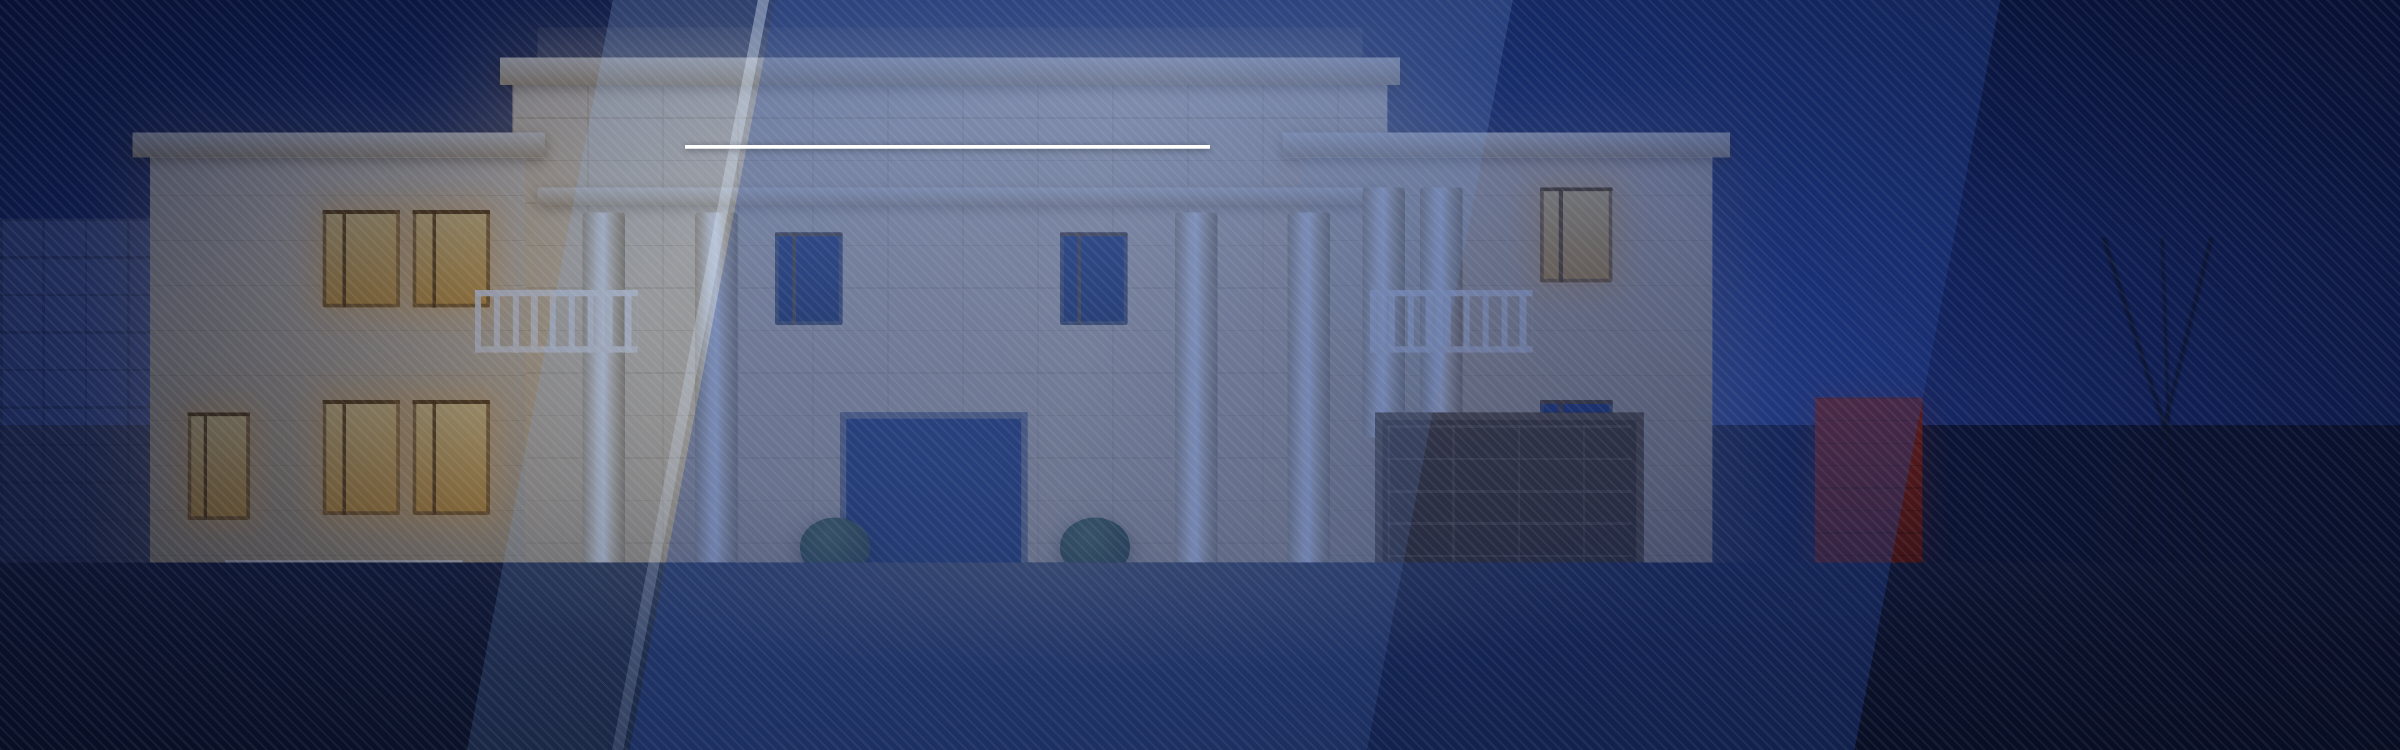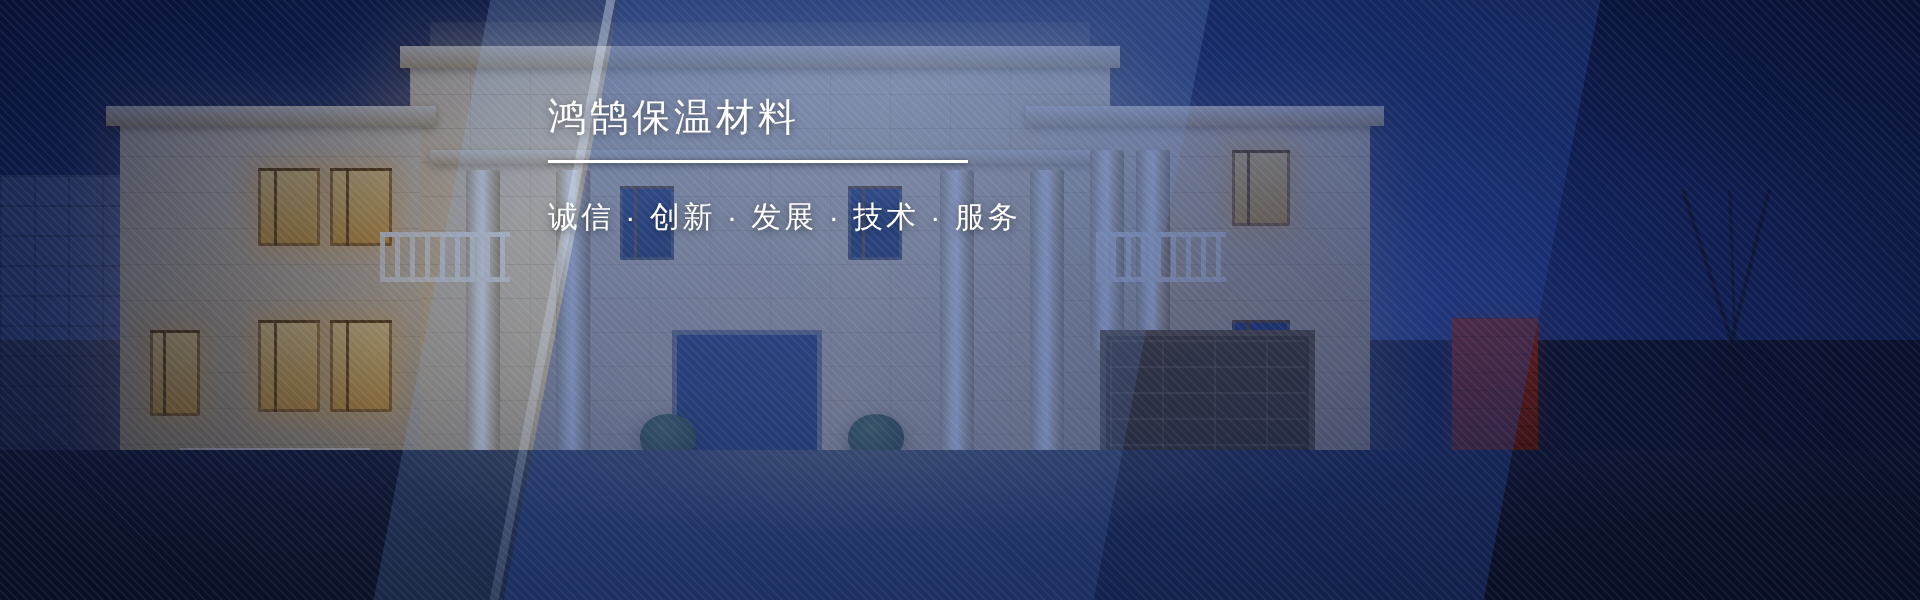--- a/index.html
+++ b/index.html
@@ -382,22 +382,20 @@
   </div>
 
   <div class="grade"></div>
   <div class="vignette"></div>
   <div class="angle-panel"></div>
   <div class="angle-panel-2"></div>
   <div class="angle-edge"></div>
   <div class="hatch"></div>
 
   <div class="copy">
-    <div class="brand">鸿鹄保温材料</div>
 
     <div class="divider"></div>
 
 
 
-    <div class="tagline">诚信 · 创新 · 发展 · 技术 · 服务</div>
   </div>
 
 </div>
 
 </body></html>

